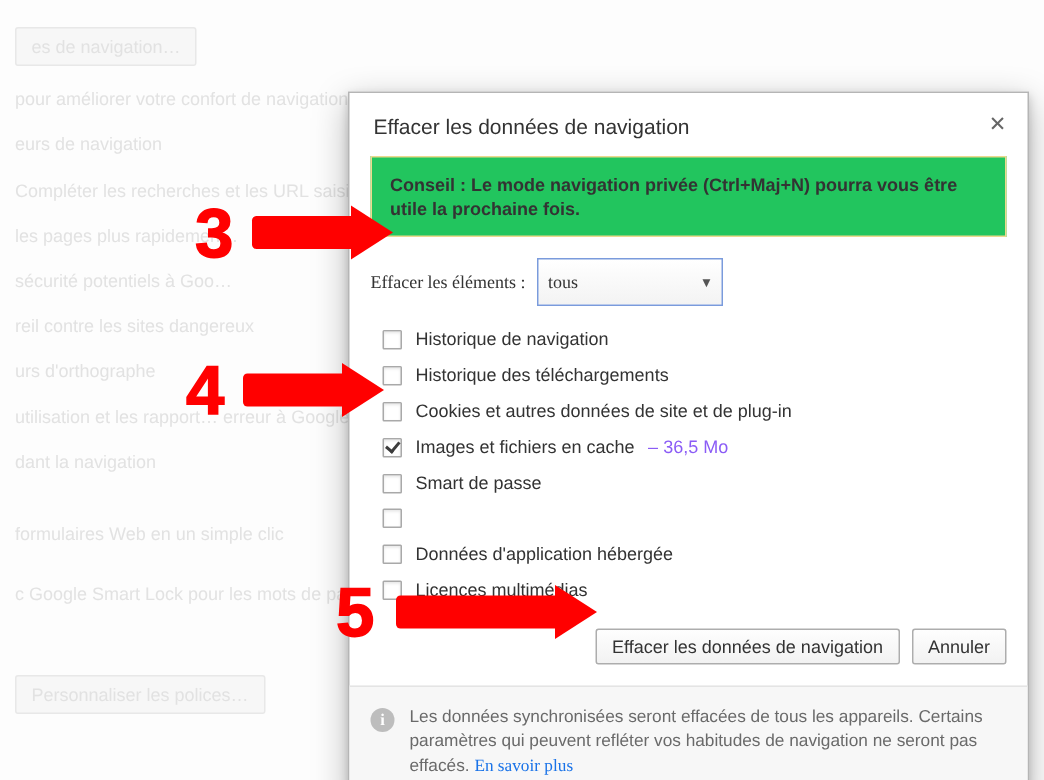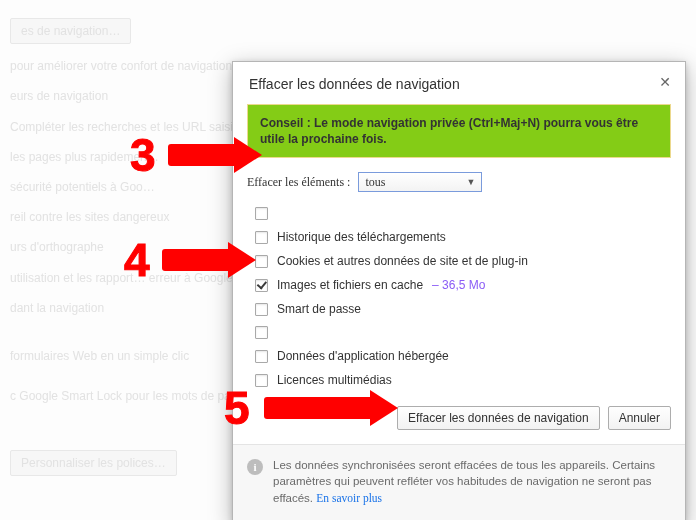--- a/index.html
+++ b/index.html
@@ -16,29 +16,29 @@
     position: absolute; left: 232px; top: 61px; width: 454px;
     background: #fff; border: 1px solid #b5b5b5;
     box-shadow: 0 6px 22px rgba(0,0,0,.28), 0 2px 6px rgba(0,0,0,.18);
     color: #333;
   }
   .dlg-head { position: relative; padding: 14px 16px 12px 16px; font-size: 14px; color: #333; }
   .dlg-close { position: absolute; right: 10px; top: 10px; width: 20px; height: 20px; line-height: 20px; text-align: center; color: #666; cursor: pointer; }
   
   .tip-box {
     margin: 0 14px 14px 14px; padding: 10px 12px;
-    background: #84cc16; border: 1px solid #ecd98e; color: #333;
+    background: #22c55e; border: 1px solid #ecd98e; color: #333;
     font-size: 12px; line-height: 1.35;
   }
   .tip-box b { font-weight: 700; }
   
   .row-dropdown { padding: 0 14px 10px 14px; display: flex; align-items: center; gap: 8px; font-size: 12px; color: #333; font-family: Liberation Serif, serif; }
   .select {
     position: relative; display: flex; align-items: center; justify-content: space-between;
-    min-width: 124px; height: 20px; padding: 2px 6px;
+    min-width: 124px; height: 32px; padding: 2px 6px;
     border: 1px solid #7a9bdc; background: linear-gradient(#fff,#f3f3f3);
     font-size: 12px; color: #333; cursor: pointer;
   }
   .select .chev { font-size: 9px; color: #555; }
   
   .chk-list { padding: 0 8px 6px 22px; }
   .chk-row { display: flex; align-items: center; gap: 9px; padding: 5px 0; font-size: 12px; color: #333; }
   .chk {
     width: 13px; height: 13px; border: 1px solid #a9a9a9; background: #fff;
     border-radius: 1px; display: flex; align-items: center; justify-content: center;
@@ -115,20 +115,21 @@
     <span>Effacer les éléments :</span>
     <div class="select">
       <span>tous</span>
       <span class="chev">▼</span>
     </div>
   </div>
 
   <div class="chk-list" id="chk-list">
       <div class="chk-row">
         <span class="chk"></span>
+        <span>Historique de navigation</span>
       </div>
       <div class="chk-row">
         <span class="chk"></span>
         <span>Historique des téléchargements</span>
       </div>
       <div class="chk-row">
         <span class="chk"></span>
         <span>Cookies et autres données de site et de plug-in</span>
       </div>
       <div class="chk-row">

